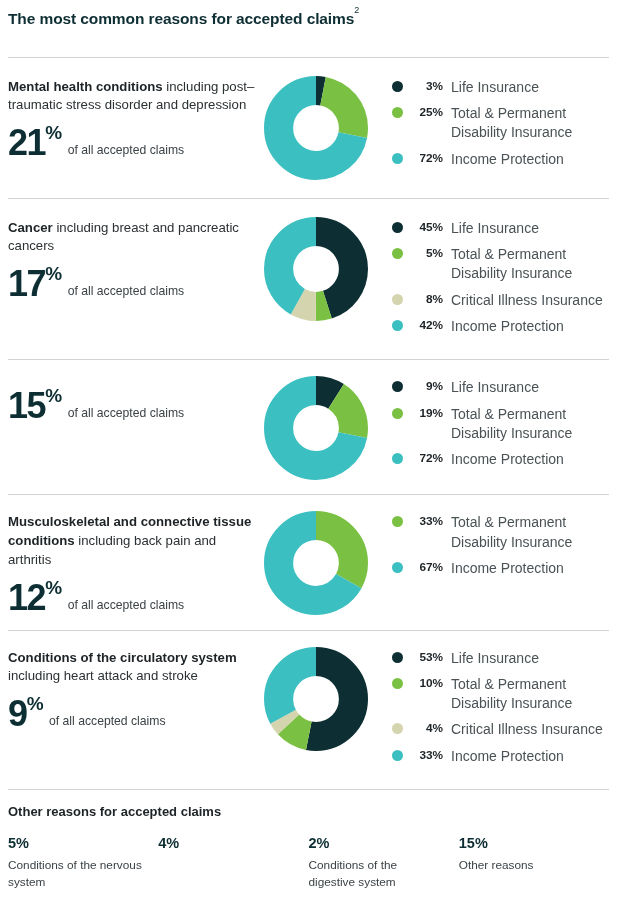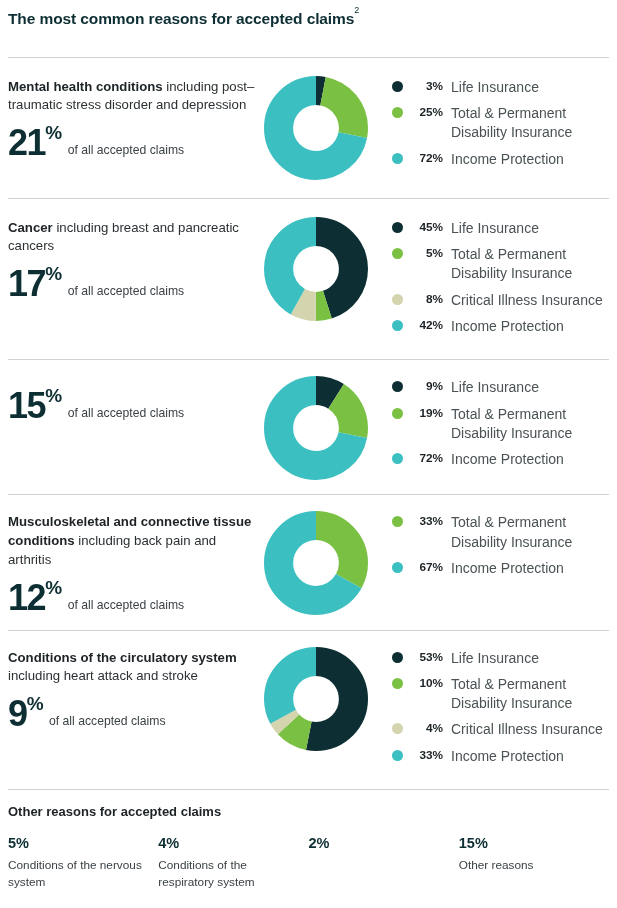--- a/index.html
+++ b/index.html
@@ -270,24 +270,24 @@
 
   <div style="padding-top:14px;">
     <div class="other-head">Other reasons for accepted claims</div>
     <div class="other-grid" id="other-grid" style="margin-top:16px;">
         <div class="other-cell">
           <div class="other-pct">5%</div>
           <div class="other-lbl">Conditions of the nervous system</div>
         </div>
         <div class="other-cell">
           <div class="other-pct">4%</div>
-          <div class="other-lbl">Conditions of the respiratory system</div>
         </div>
         <div class="other-cell">
           <div class="other-pct">2%</div>
+          <div class="other-lbl">Conditions of the digestive system</div>
         </div>
         <div class="other-cell">
           <div class="other-pct">15%</div>
           <div class="other-lbl">Other reasons</div>
         </div>
       </div>
   </div>
 
 </div>
 

